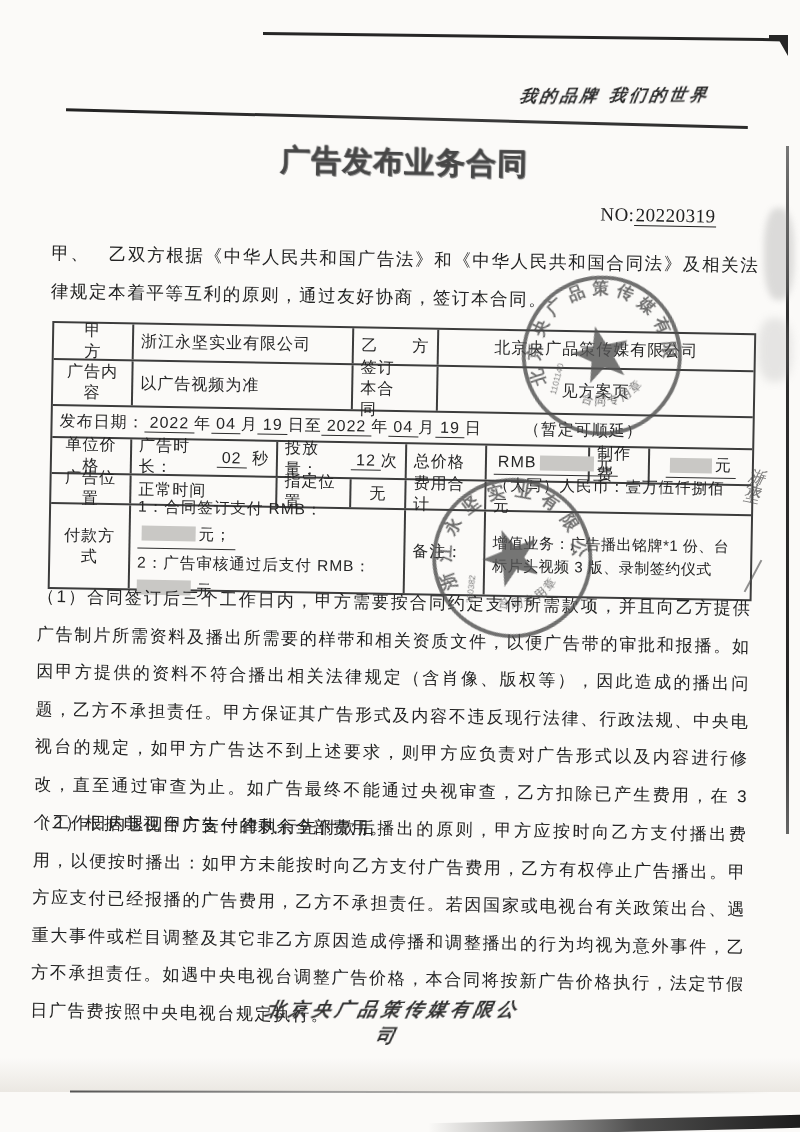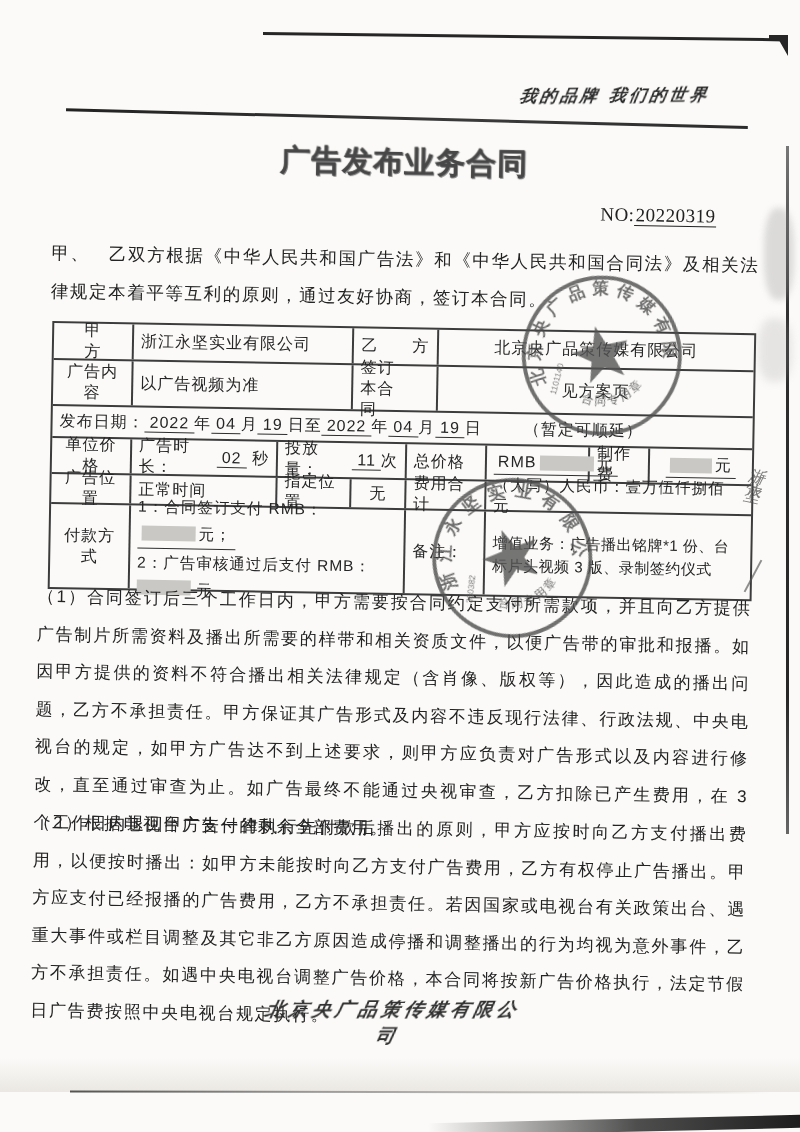--- a/index.html
+++ b/index.html
@@ -160,21 +160,21 @@
     </div>
 
     <div class="trow" style="height:36px">
       <div class="tcell center" style="width:80px">单位价格</div>
       <div class="tcell" style="width:146px">
         <span>广告时长：</span>
         <span class="u">02</span>&nbsp;<span>秒</span>
       </div>
       <div class="tcell" style="width:129px">
         <span>投放量：</span>
-        <span class="u">11</span>
+        <span class="u">12</span>
           <span>次</span>
       </div>
       <div class="tcell" style="width:80px">总价格</div>
       <div class="tcell" style="width:103px">
         <span class="uline">
             <span>RMB</span>
             <span class="redact"></span>
             <span>元</span>
           </span>
       </div>

